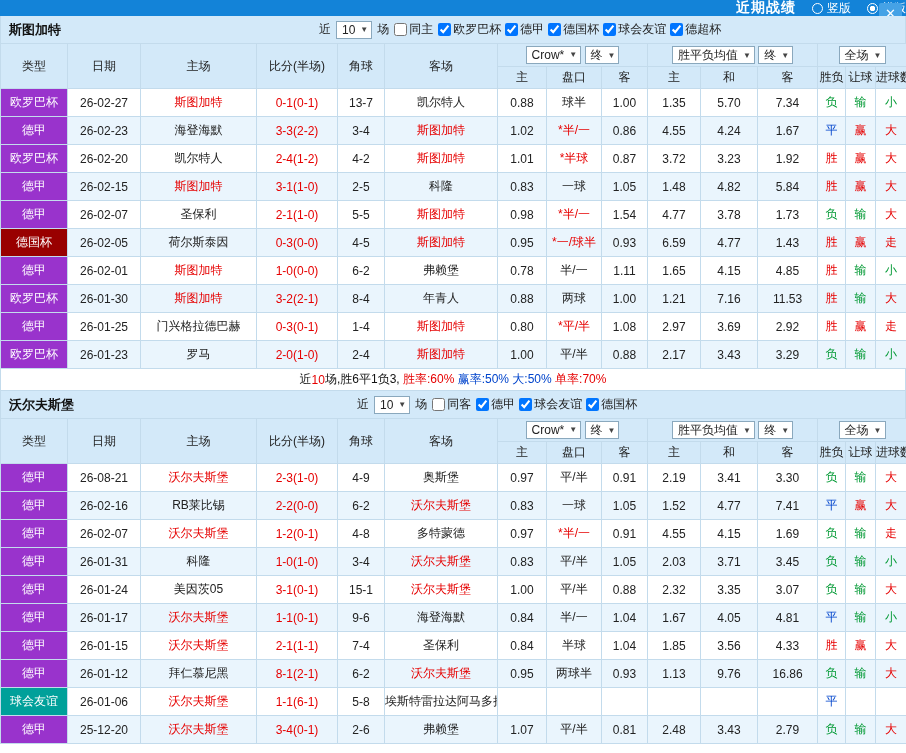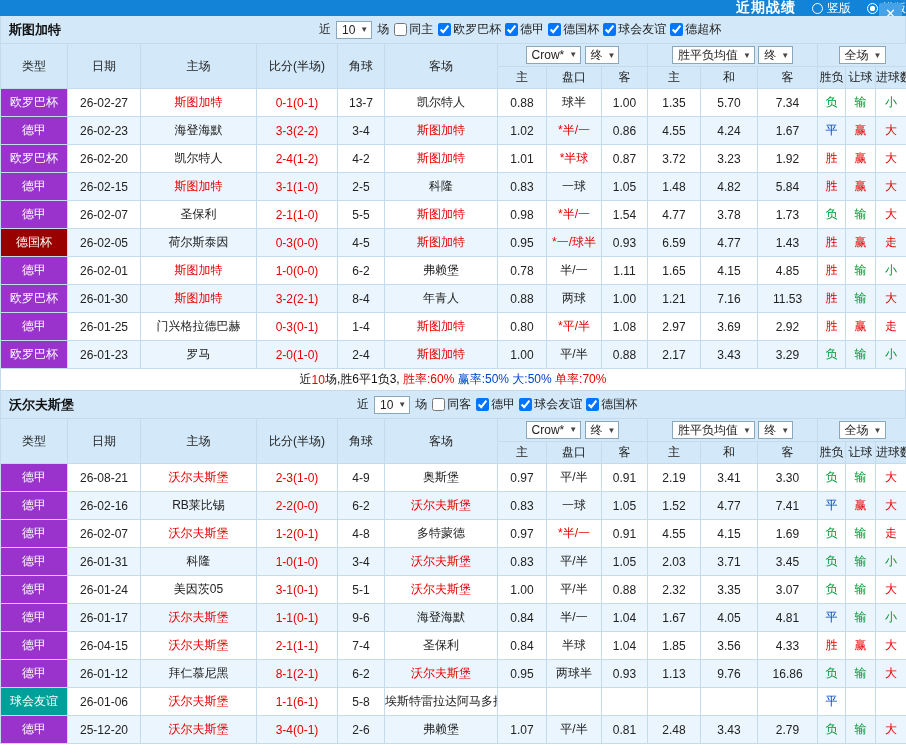--- a/index.html
+++ b/index.html
@@ -501,21 +501,21 @@
           <td>3.45</td>
           <td class="c-g">负</td>
           <td class="c-g">输</td>
           <td class="c-g">小</td>
         </tr>
         <tr>
           <td class="badge" style="background: rgb(153, 51, 204);">德甲</td>
           <td>26-01-24</td>
           <td>美因茨05</td>
           <td class="c-r">3-1(0-1)</td>
-          <td>5-1</td>
+          <td>15-1</td>
           <td class="c-r">沃尔夫斯堡</td>
           <td>1.00</td>
           <td>平/半</td>
           <td>0.88</td>
           <td>2.32</td>
           <td>3.35</td>
           <td>3.07</td>
           <td class="c-g">负</td>
           <td class="c-g">输</td>
           <td class="c-r">大</td>
@@ -532,21 +532,21 @@
           <td>1.04</td>
           <td>1.67</td>
           <td>4.05</td>
           <td>4.81</td>
           <td class="c-b">平</td>
           <td class="c-g">输</td>
           <td class="c-g">小</td>
         </tr>
         <tr>
           <td class="badge" style="background: rgb(153, 51, 204);">德甲</td>
-          <td>26-04-15</td>
+          <td>26-01-15</td>
           <td class="c-r">沃尔夫斯堡</td>
           <td class="c-r">2-1(1-1)</td>
           <td>7-4</td>
           <td>圣保利</td>
           <td>0.84</td>
           <td>半球</td>
           <td>1.04</td>
           <td>1.85</td>
           <td>3.56</td>
           <td>4.33</td>

